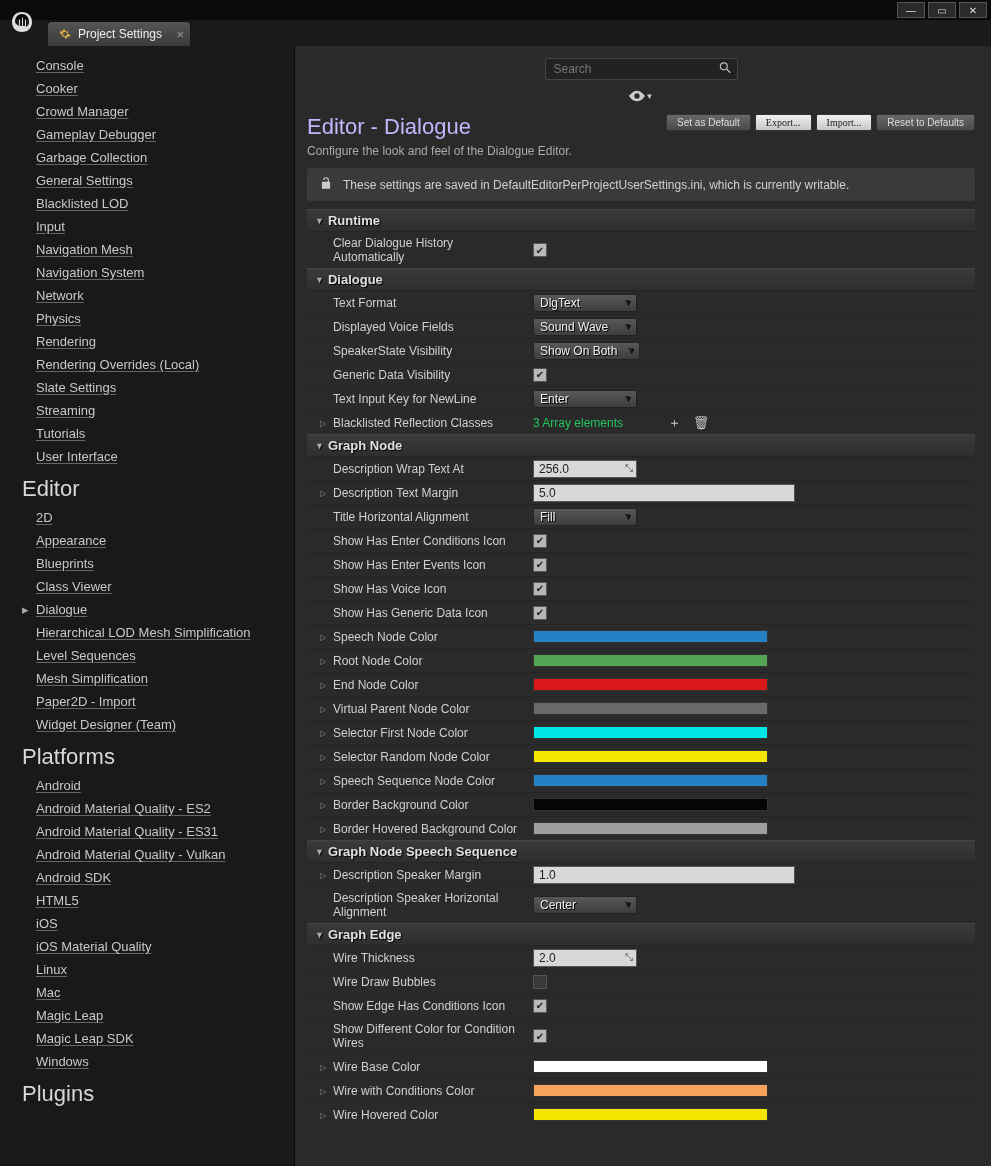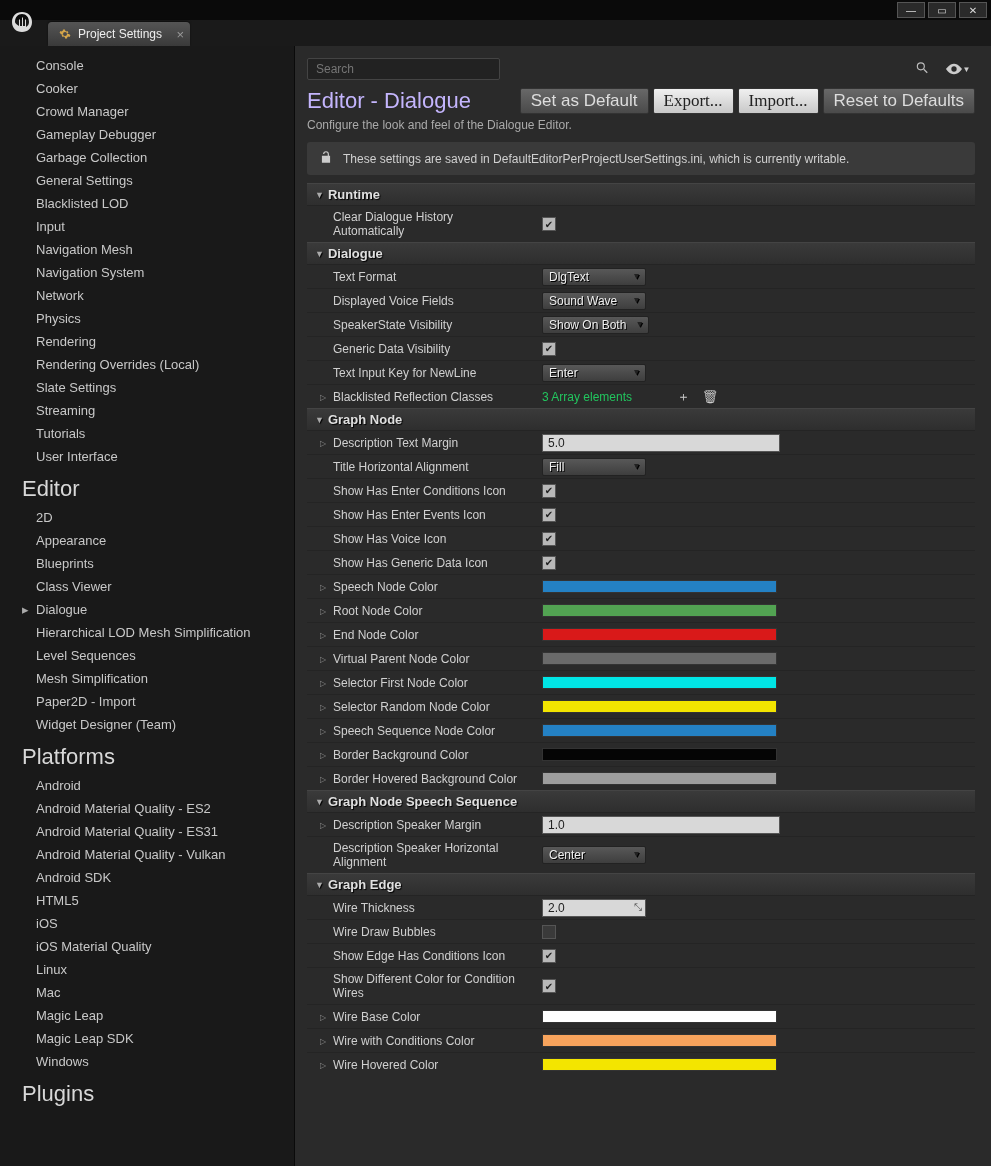--- a/index.html
+++ b/index.html
@@ -101,20 +101,21 @@
   font-size: 22px;
   color: #d8d8d8;
   padding: 8px 0 4px 22px;
   font-weight: normal;
 }
 .sidebar-item {
   padding: 4px 0 4px 36px;
   color: #c8c8c8;
   font-size: 13px;
   cursor: pointer;
+  text-decoration: underline;
   text-decoration-color: #666;
   text-underline-offset: 2px;
   position: relative;
 }
 .sidebar-item.active::before {
   content: "▸";
   position: absolute;
   left: 22px;
   color: #aaa;
 }
@@ -127,20 +128,21 @@
   position: relative;
 }
 .content::-webkit-scrollbar { width: 10px; }
 .content::-webkit-scrollbar-track { background: #222; }
 .content::-webkit-scrollbar-thumb { background: #444; border-radius: 2px; }
 .search-row {
   display: flex;
   align-items: center;
   gap: 6px;
   margin-bottom: 8px;
+  flex-direction: column;
 }
 .search-input {
   flex: 1;
   background: #222;
   border: 1px solid #444;
   color: #ccc;
   padding: 3px 28px 3px 8px;
   font-size: 12px;
   border-radius: 2px;
   position: relative;
@@ -176,21 +178,21 @@
 .header-buttons {
   display: flex;
   gap: 4px;
   align-items: center;
 }
 .hdr-btn {
   background: linear-gradient(to bottom, #686868, #4a4a4a);
   border: 1px solid #333;
   color: #ddd;
   padding: 2px 10px;
-  font-size: 17px;
+  font-size: 10px;
   cursor: pointer;
   border-radius: 2px;
 }
 .hdr-btn.white {
   background: linear-gradient(to bottom, #f0f0f0, #c8c8c8);
   color: #222;
   font-family: Liberation Serif, serif;
 }
 .header-sub {
   font-size: 12px;
@@ -219,21 +221,20 @@
   color: #e0e0e0;
   text-shadow: 1px 1px 1px #000;
   border-top: 1px solid #444;
 }
 .section-header .tri { font-size: 9px; color: #aaa; }
 .prop-row {
   display: flex;
   align-items: center;
   min-height: 24px;
   border-top: 1px solid #242424;
-  gap: 9px;
 }
 .prop-label-cell {
   width: 220px;
   padding: 4px 6px 4px 26px;
   font-size: 12px;
   color: #d0d0d0;
   position: relative;
   flex-shrink: 0;
 }
 .prop-label-cell.expandable::before {
@@ -284,21 +285,21 @@
 .checkbox.checked {
   background: #b8b8b8;
 }
 .checkbox.checked::after { content: "✔"; }
 .text-input {
   background: #d8d8d8;
   color: #222;
   border: 1px solid #555;
   padding: 1px 5px;
   font-size: 12px;
-  width: 238px;
+  width: 262px;
 }
 .numeric-input {
   background: #d8d8d8;
   color: #222;
   border: 1px solid #555;
   padding: 1px 18px 1px 5px;
   font-size: 12px;
   width: 104px;
   position: relative;
 }
@@ -493,20 +494,26 @@
             <span style="width:30px"></span>
             <span class="icon-btn">＋</span>
             <span class="icon-btn">🗑</span>
           </div>
         </div>
         <div class="section-header">
           <span class="tri">▼</span>
           <span>Graph Node</span>
         </div>
         <div class="prop-row">
+          <div class="prop-label-cell">Description Wrap Text At</div>
+          <div class="prop-value-cell">
+            <span class="numeric-wrap"><input class="numeric-input" value="256.0" style=""></span>
+          </div>
+        </div>
+        <div class="prop-row">
           <div class="prop-label-cell expandable">Description Text Margin</div>
           <div class="prop-value-cell">
             <input class="text-input" value="5.0" style="">
           </div>
         </div>
         <div class="prop-row">
           <div class="prop-label-cell">Title Horizontal Alignment</div>
           <div class="prop-value-cell">
             <span class="dropdown">Fill</span>
           </div>

